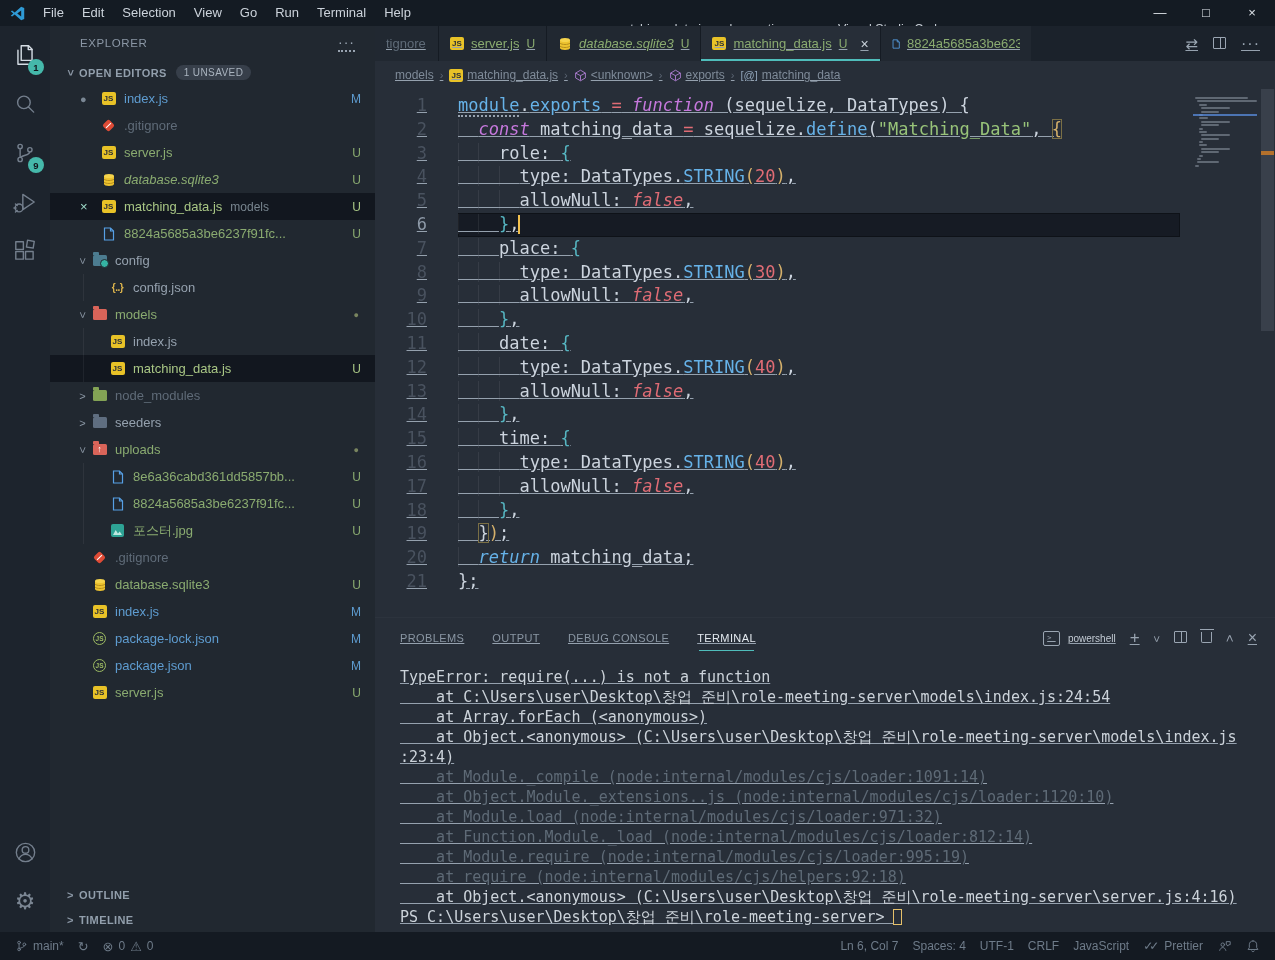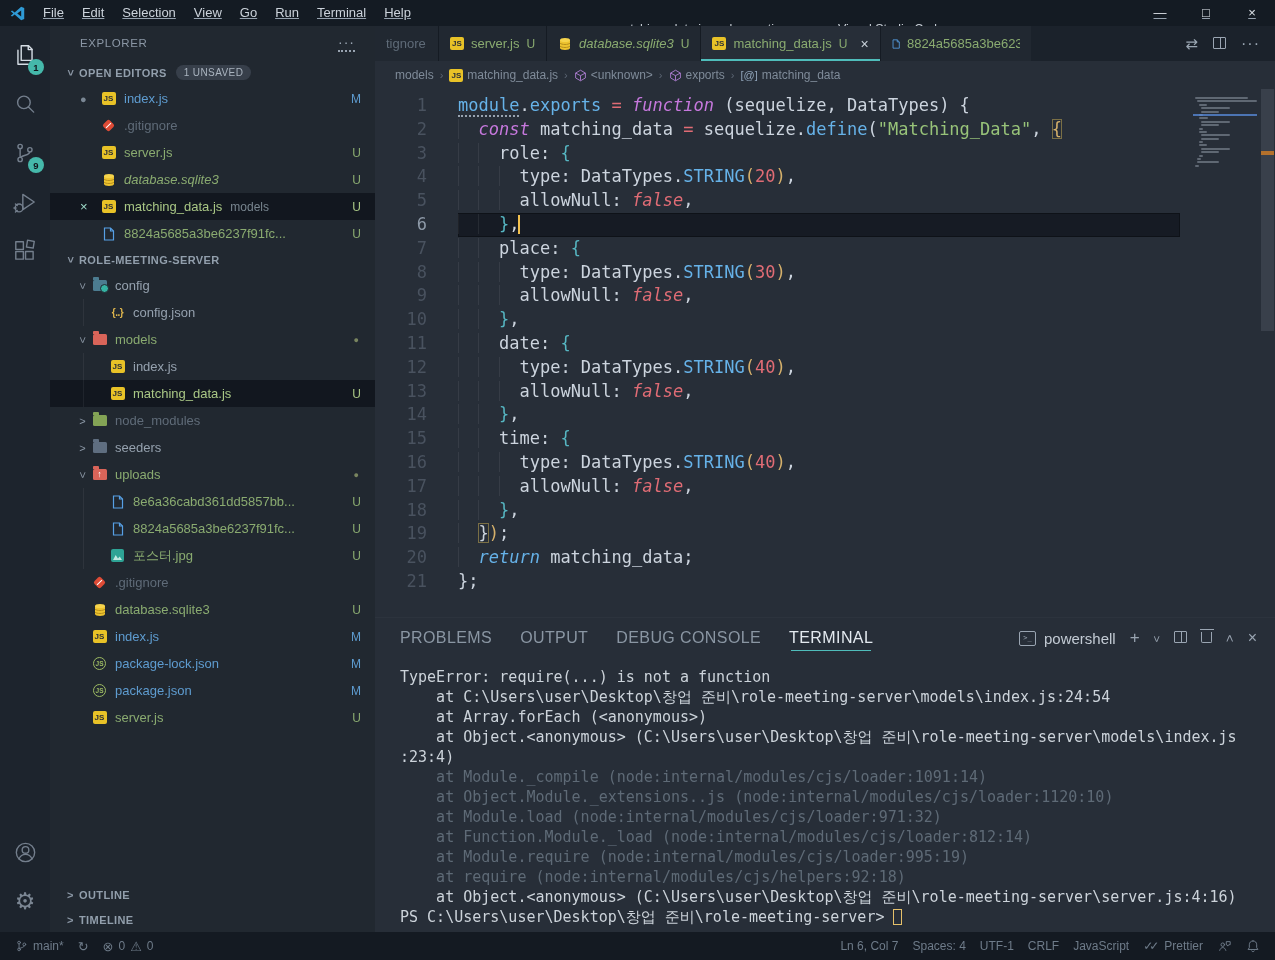--- a/index.html
+++ b/index.html
@@ -1,21 +1,21 @@
 <!DOCTYPE html>
 <html><head>
 <meta charset="utf-8">
 <style>
   * { margin:0; padding:0; box-sizing:border-box; }
   html,body { background:#0d1116; }
   body { font-family:"Liberation Sans", sans-serif; }
   .window { width:1275px; height:960px; background:#272e38; display:flex; flex-direction:column; overflow:hidden; position:relative; color:#95a1ae; }
 
   
-  .titlebar { height:26px; flex:none; background:#141b23; display:flex; align-items:center;text-decoration:underline; }
+  .titlebar { height:26px; flex:none; background:#141b23; display:flex; align-items:center; }
   .logo { width:34px; display:flex; justify-content:center; }
   .menus { display:flex; }
   .menus span { padding:0 9px; font-size:13px; color:#ccd3db; line-height:26px; }
   .tb-title { flex:1; text-align:center; font-size:12.5px; color:#c7ced6; white-space:nowrap; overflow:hidden;margin-top:32px; }
   .win-controls { display:flex; }
   .win-controls span { width:46px; height:26px; line-height:25px; text-align:center; color:#dfe5ea; font-size:13px; }
 
   
   .main { flex:1; display:flex; min-height:0; }
 
@@ -69,21 +69,21 @@
   .fo::before { content:''; position:absolute; top:-3px; left:0; width:6px; height:3px; border-radius:1px 1px 0 0; background:inherit; }
   .fo-config { background:#4c7c90; }
   .fo-config::after { content:''; position:absolute; right:-2px; bottom:-2px; width:7px; height:7px; border-radius:50%; background:#35b3a3; border:1.5px solid #212830; }
   .fo-red { background:#d96459; }
   .fo-green { background:#83a355; }
   .fo-seed { background:#5f6e80; }
   .fo-upload { background:#d96459; }
   .fo-upload::after { content:'↑'; position:absolute; inset:0; color:#fff; font-size:9px; line-height:11px; text-align:center; font-weight:bold; }
 
   
-  .editor-col { flex:1; display:flex; flex-direction:column; min-width:0; }
+  .editor-col { flex:1; display:flex; flex-direction:column; min-width:0;text-decoration:underline; }
   .tabbar { height:35px; flex:none; background:#1b222b; display:flex; align-items:stretch; }
   .tab { display:flex; align-items:center; gap:7px; padding:0 11px; border-right:1px solid #151b23; background:#212831; font-size:13px; position:relative; flex:none; }
   .tab .status { font-size:12px; }
   .tab .tclose { margin-left:6px; color:#c9d2da; font-size:14px; }
   .tab.active { background:#272e38; }
   .tab.active::after { content:''; position:absolute; left:0; right:0; bottom:0; height:2px; background:#4fbdbb; }
   .tab.cut-l { width:64px; overflow:hidden; }
   .tab.cut-r { width:150px; overflow:hidden; border-right:none; }
   .tab-toolbar { margin-left:auto; display:flex; align-items:center; gap:15px; padding:0 15px; color:#9aa6b2; }
   .glyph15 { font-size:15px; } .glyph16 { font-size:16px; letter-spacing:1px; }
@@ -108,26 +108,26 @@
   .minimap { position:absolute; right:22px; top:8px; width:58px; }
   .mm-line { height:2px; margin-bottom:1.4px; background:#97a1ad; opacity:.5; border-radius:1px; }
   .mm-cur { position:absolute; left:-2px; right:-4px; height:2.4px; background:rgba(90,140,220,.75); }
   .vscroll { position:absolute; right:1px; top:0; width:13px; height:242px; background:rgba(121,132,147,.22); }
   .ov-marker { position:absolute; right:1px; top:62px; width:13px; height:4px; background:#b4712c; }
 
   
   .panel { height:315px; flex:none; display:flex; flex-direction:column; border-top:1px solid #2c333d; background:#272e38; }
   .panel-head { height:40px; flex:none; display:flex; align-items:center; padding-left:25px; }
   .ptabs { display:flex; gap:28px; height:100%; }
-  .ptab { font-size:16px; letter-spacing:.4px; color:#8a96a3; line-height:40px; position:relative; }
+  .ptab { font-size:11px; letter-spacing:.4px; color:#8a96a3; line-height:40px; position:relative; }
   .ptab.active { color:#e3e9ef; }
   .ptab.active::after { content:''; position:absolute; left:2px; right:2px; bottom:7px; height:1.5px; background:#4fbdbb; }
   .panel-toolbar { margin-left:auto; display:flex; align-items:center; gap:14px; padding-right:18px; color:#9aa5b2; }
   .ps-box { width:17px; height:15px; border:1.2px solid #9aa5b2; border-radius:2px; font-size:7px; line-height:13px; text-align:center; color:#9aa5b2; display:inline-block; font-family:"DejaVu Sans Mono",monospace; }
-  .shell-label { font-size:15px; color:#c3cbd4; margin-left:-6px; }
+  .shell-label { font-size:10px; color:#c3cbd4; margin-left:-6px; }
   .plus { font-size:17px; }
   .chv-d { display:inline-block; transform:rotate(90deg); font-size:11px; }
   .chv-u { display:inline-block; transform:rotate(-90deg); font-size:13px; }
   .i-split { width:13px; height:12px; border:1.2px solid #9aa5b2; border-radius:1px; position:relative; display:inline-block; }
   .i-split::after { content:''; position:absolute; top:0; bottom:0; left:50%; width:1.2px; background:#9aa5b2; }
   .i-trash { width:11px; height:11px; border:1.2px solid #9aa5b2; border-top:none; border-radius:0 0 2px 2px; position:relative; display:inline-block; margin-top:3px; }
   .i-trash::before { content:''; position:absolute; top:-3px; left:-2.5px; right:-2.5px; height:1.2px; background:#9aa5b2; }
   .xclose { font-size:16px; }
 
   .term { flex:1; padding:9px 0 0 25px; font:15px/20px "DejaVu Sans Mono", monospace; color:#ccd3da; white-space:pre; overflow:hidden; }
@@ -293,24 +293,20 @@
               <svg width="12" height="14" viewBox="0 0 12 14" fill="none" stroke="#57a0e5" stroke-width="1.2">
                 <path d="M1.5 1h6l3 3v9h-9z"></path>
                 <path d="M7.5 1v3h3"></path>
               </svg>
             </span>
             <span class="lab c-unt">8824a5685a3be6237f91fc...</span>
             <span class="spacer"></span>
             <span class="gbadge c-unt">U</span>
           </div>
         </div>
-      <div class="sec-head">
-        <span class="chev open">&gt;</span>
-        <span>ROLE-MEETING-SERVER</span>
-      </div>
       <div class="tree" id="file-tree">
           <div class="row lv1">
             <span class="chev open">&gt;</span>
             <span class="ficon">
               <span class="fo fo-config"></span>
             </span>
             <span class="lab c-def">config</span>
             <span class="spacer"></span>
           </div>
           <div class="row lv2">

